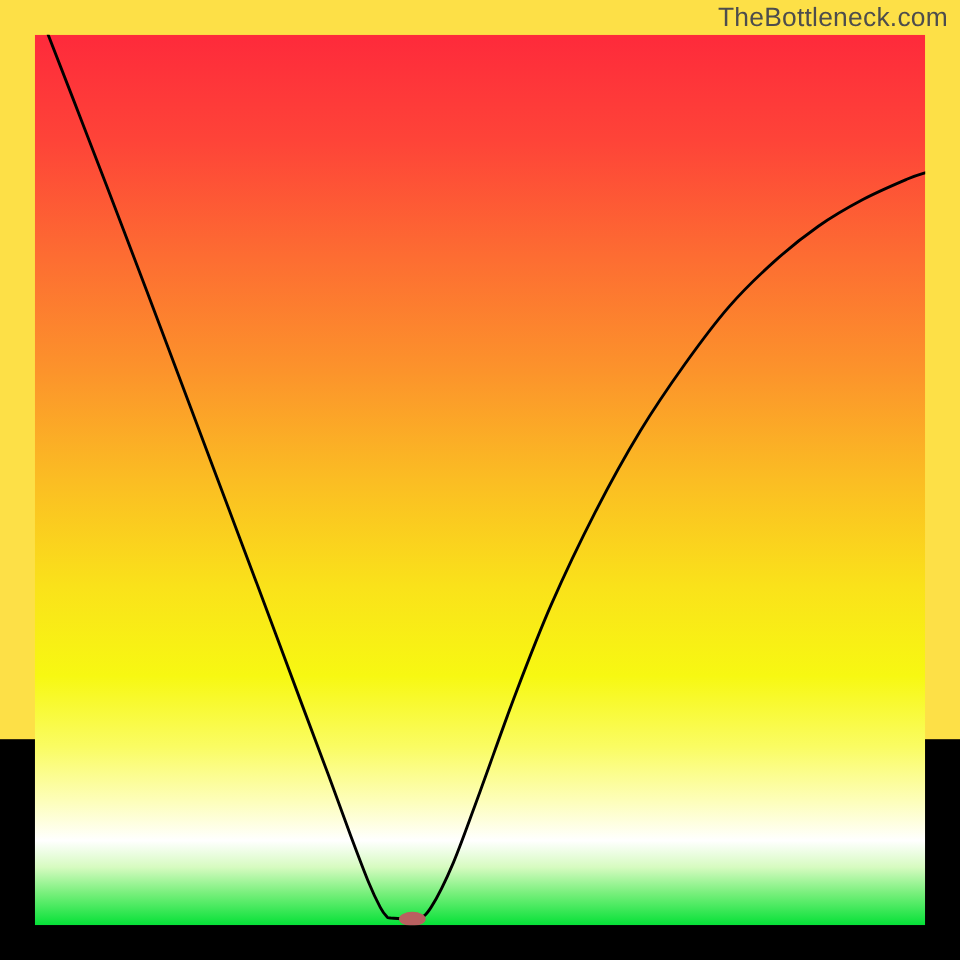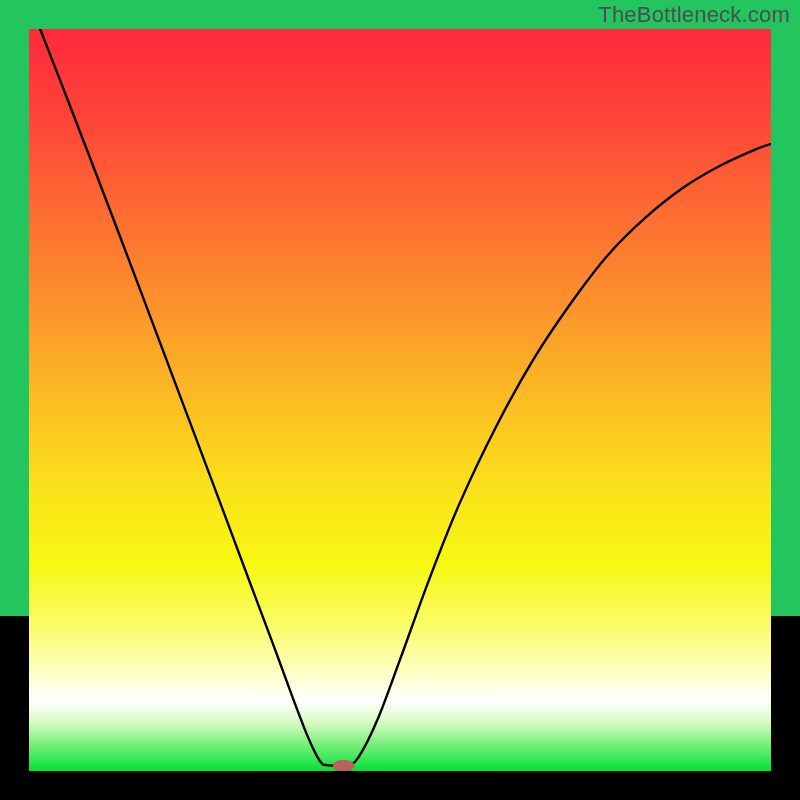--- a/index.html
+++ b/index.html
@@ -8,21 +8,21 @@
     width: 800px;
     height: 800px;
     overflow: hidden;
     background: #000;
     font-family: Arial, Helvetica, sans-serif;
   }
   .frame {
     position: relative;
     width: 800px;
     height: 616px;
-    background: #22c55e;
+    background: #fde047;
   }
   .watermark {
     position: absolute;
     top: 2px;
     right: 10px;
     color: #4d4d4d;
     font-size: 22px;
     font-weight: 500;
     letter-spacing: 0.2px;
     z-index: 20;

